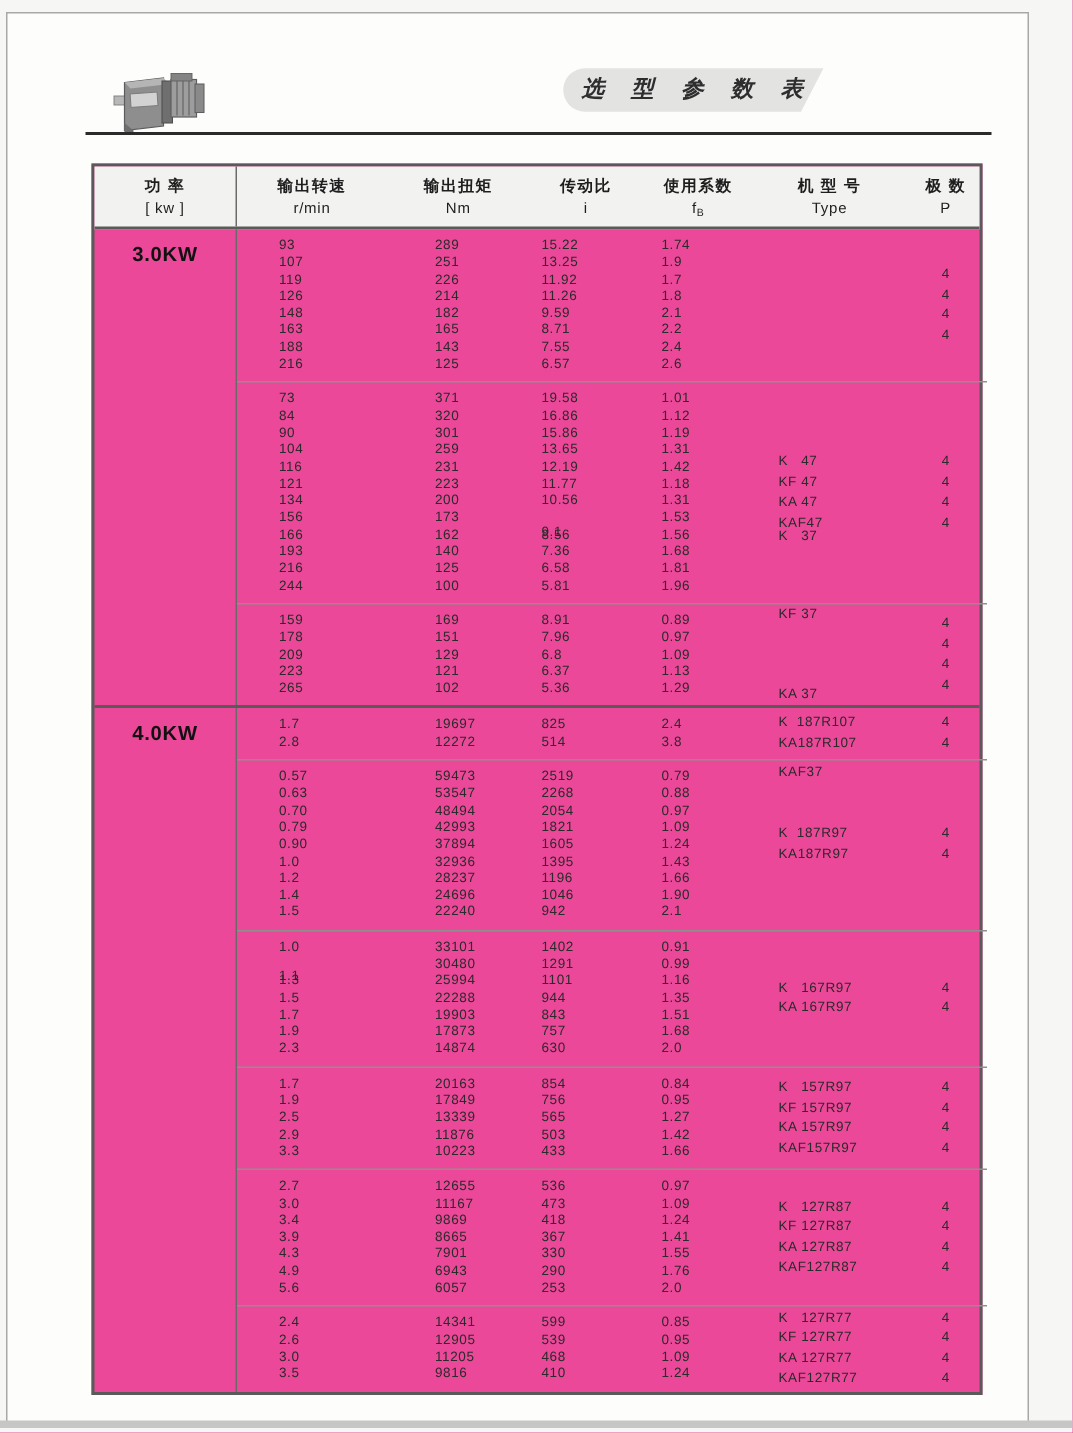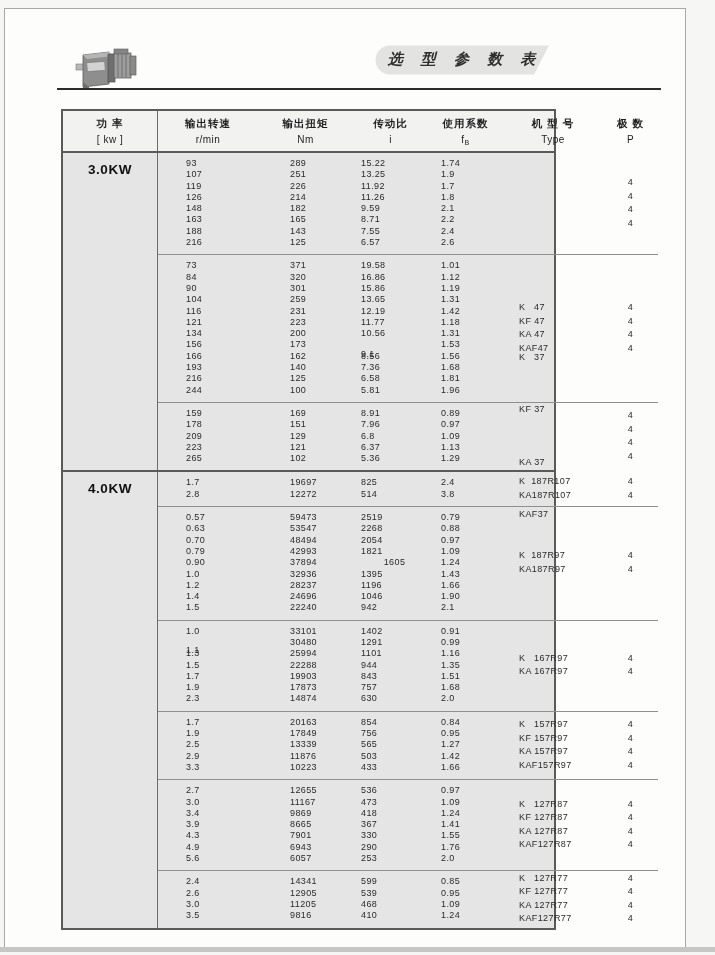--- a/index.html
+++ b/index.html
@@ -26,22 +26,22 @@
     display:flex; align-items:center; justify-content:center;
     font-size:15px; font-weight:bold; font-style:italic;
     letter-spacing:7px; color:#2e2e2e; white-space:nowrap;
   }
   .head-rule {
     position:absolute; left:52px; top:79px; width:604px; height:2px;
     background:#2b2b2b;
   }
   
   .ptable {
-    position:absolute; left:56px; top:100px; width:495px;
-    border:2px solid #5a5a5a; background:#e5e5e5;
+    position:absolute; left:56px; top:100px; width:594px;
+    border:2px solid #5a5a5a; background:#ec4899;
     color:#232323;
   }
   .thead {
     display:grid;
     grid-template-columns:95px 100px 95px 75px 75px 100px 55px;
     height:42px; background:#f2f2f1;
     border-bottom:2px solid #5a5a5a;
   }
   .th {
     display:flex; flex-direction:column; align-items:center; justify-content:center;
@@ -323,21 +323,21 @@
               <div class="cell c-speed" style="grid-row: 3;">0.70</div>
               <div class="cell c-torque" style="grid-row: 3;">48494</div>
               <div class="cell c-ratio" style="grid-row: 3;">2054</div>
               <div class="cell c-factor" style="grid-row: 3;">0.97</div>
               <div class="cell c-speed" style="grid-row: 4;">0.79</div>
               <div class="cell c-torque" style="grid-row: 4;">42993</div>
               <div class="cell c-ratio" style="grid-row: 4;">1821</div>
               <div class="cell c-factor" style="grid-row: 4;">1.09</div>
               <div class="cell c-speed" style="grid-row: 5;">0.90</div>
               <div class="cell c-torque" style="grid-row: 5;">37894</div>
-              <div class="cell c-ratio" style="grid-row: 5; text-align: center;">1605</div>
+              <div class="cell c-ratio" style="grid-row: 5;">1605</div>
               <div class="cell c-factor" style="grid-row: 5;">1.24</div>
               <div class="cell c-speed" style="grid-row: 6;">1.0</div>
               <div class="cell c-torque" style="grid-row: 6;">32936</div>
               <div class="cell c-ratio" style="grid-row: 6;">1395</div>
               <div class="cell c-factor" style="grid-row: 6;">1.43</div>
               <div class="cell c-speed" style="grid-row: 7;">1.2</div>
               <div class="cell c-torque" style="grid-row: 7;">28237</div>
               <div class="cell c-ratio" style="grid-row: 7;">1196</div>
               <div class="cell c-factor" style="grid-row: 7;">1.66</div>
               <div class="cell c-speed" style="grid-row: 8;">1.4</div>

